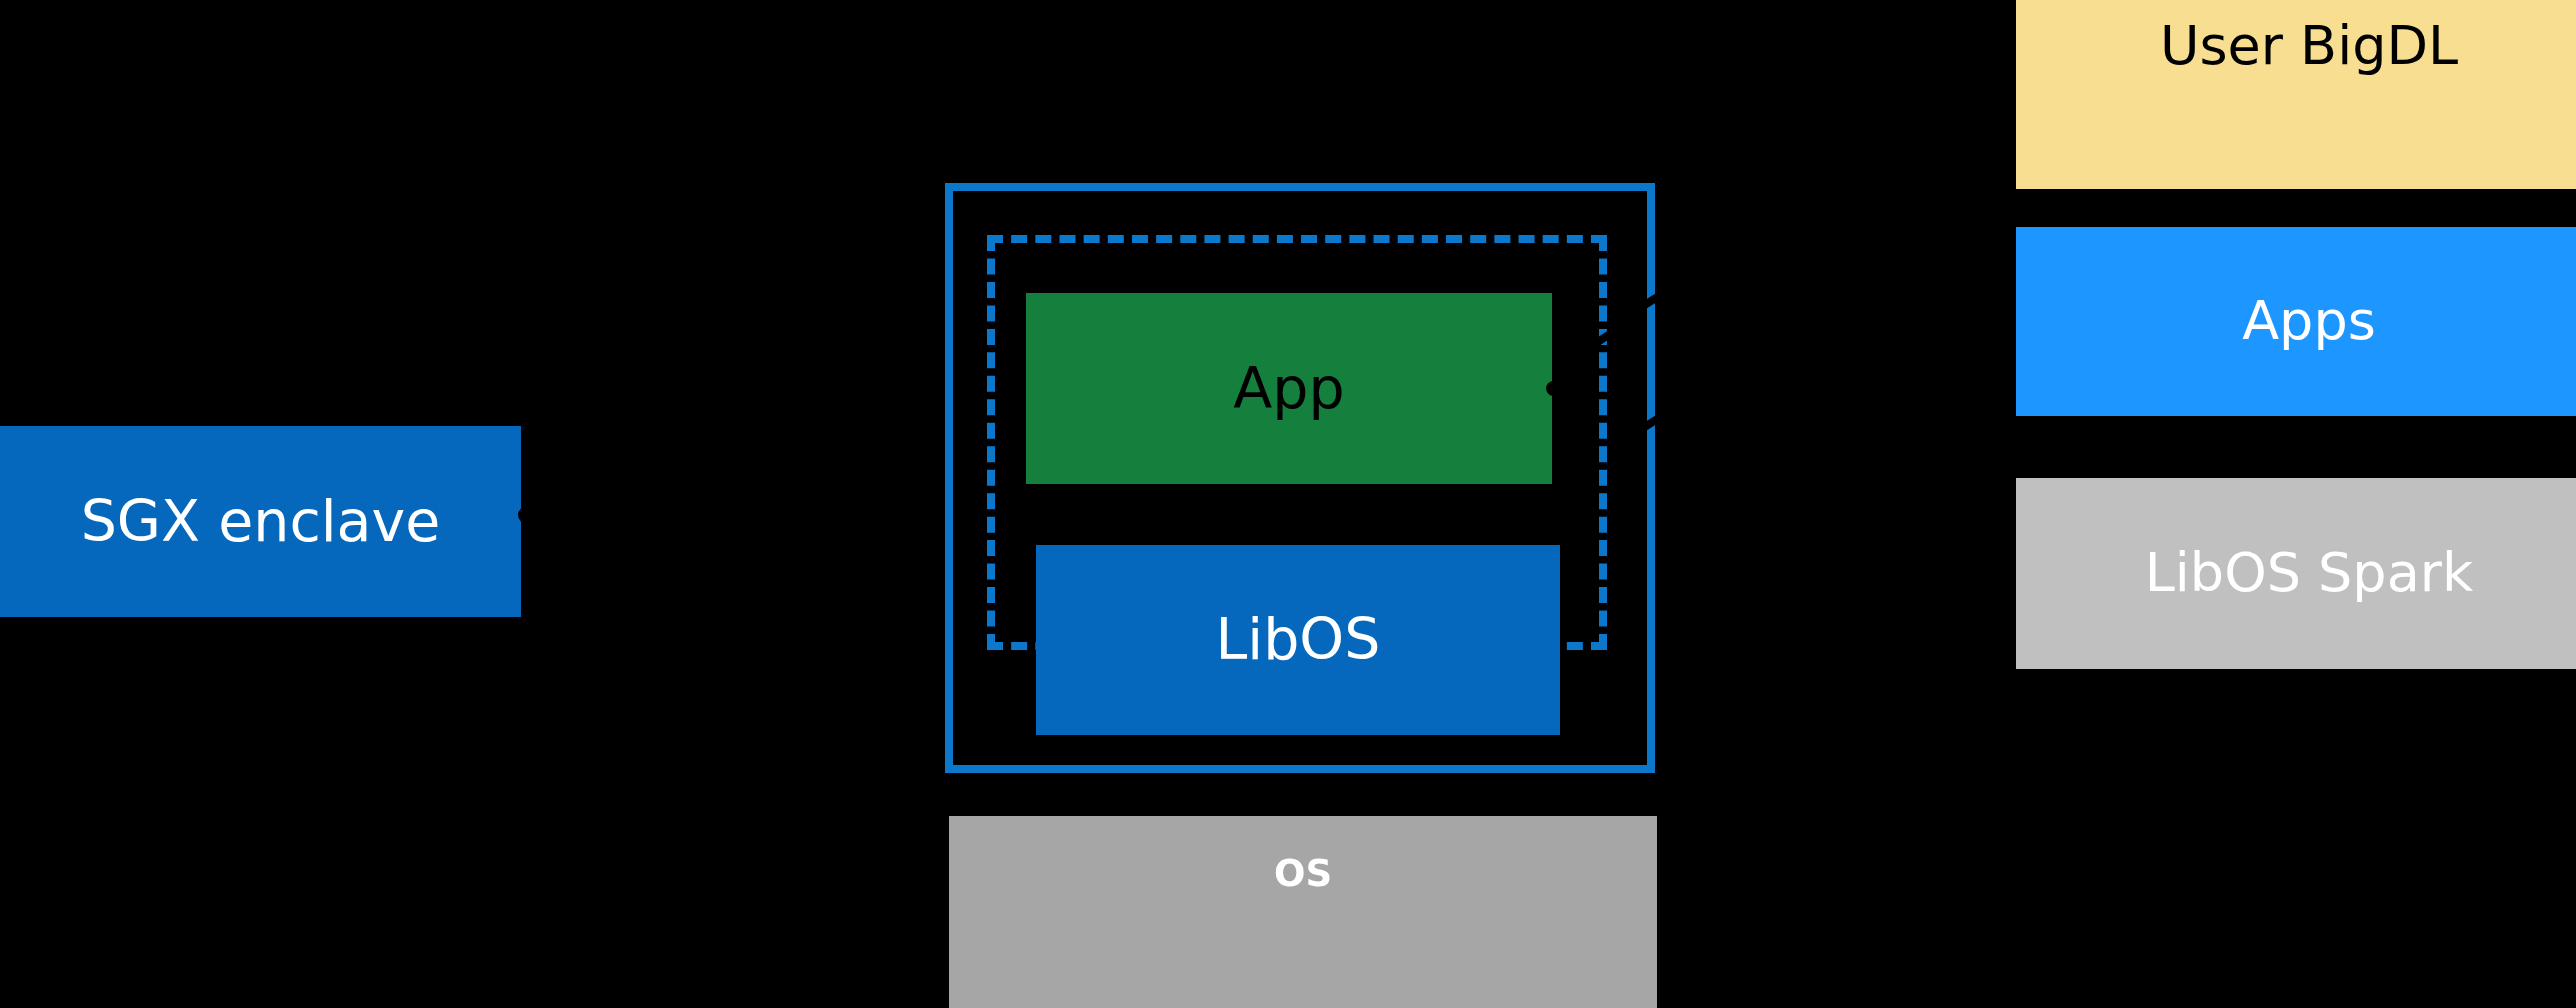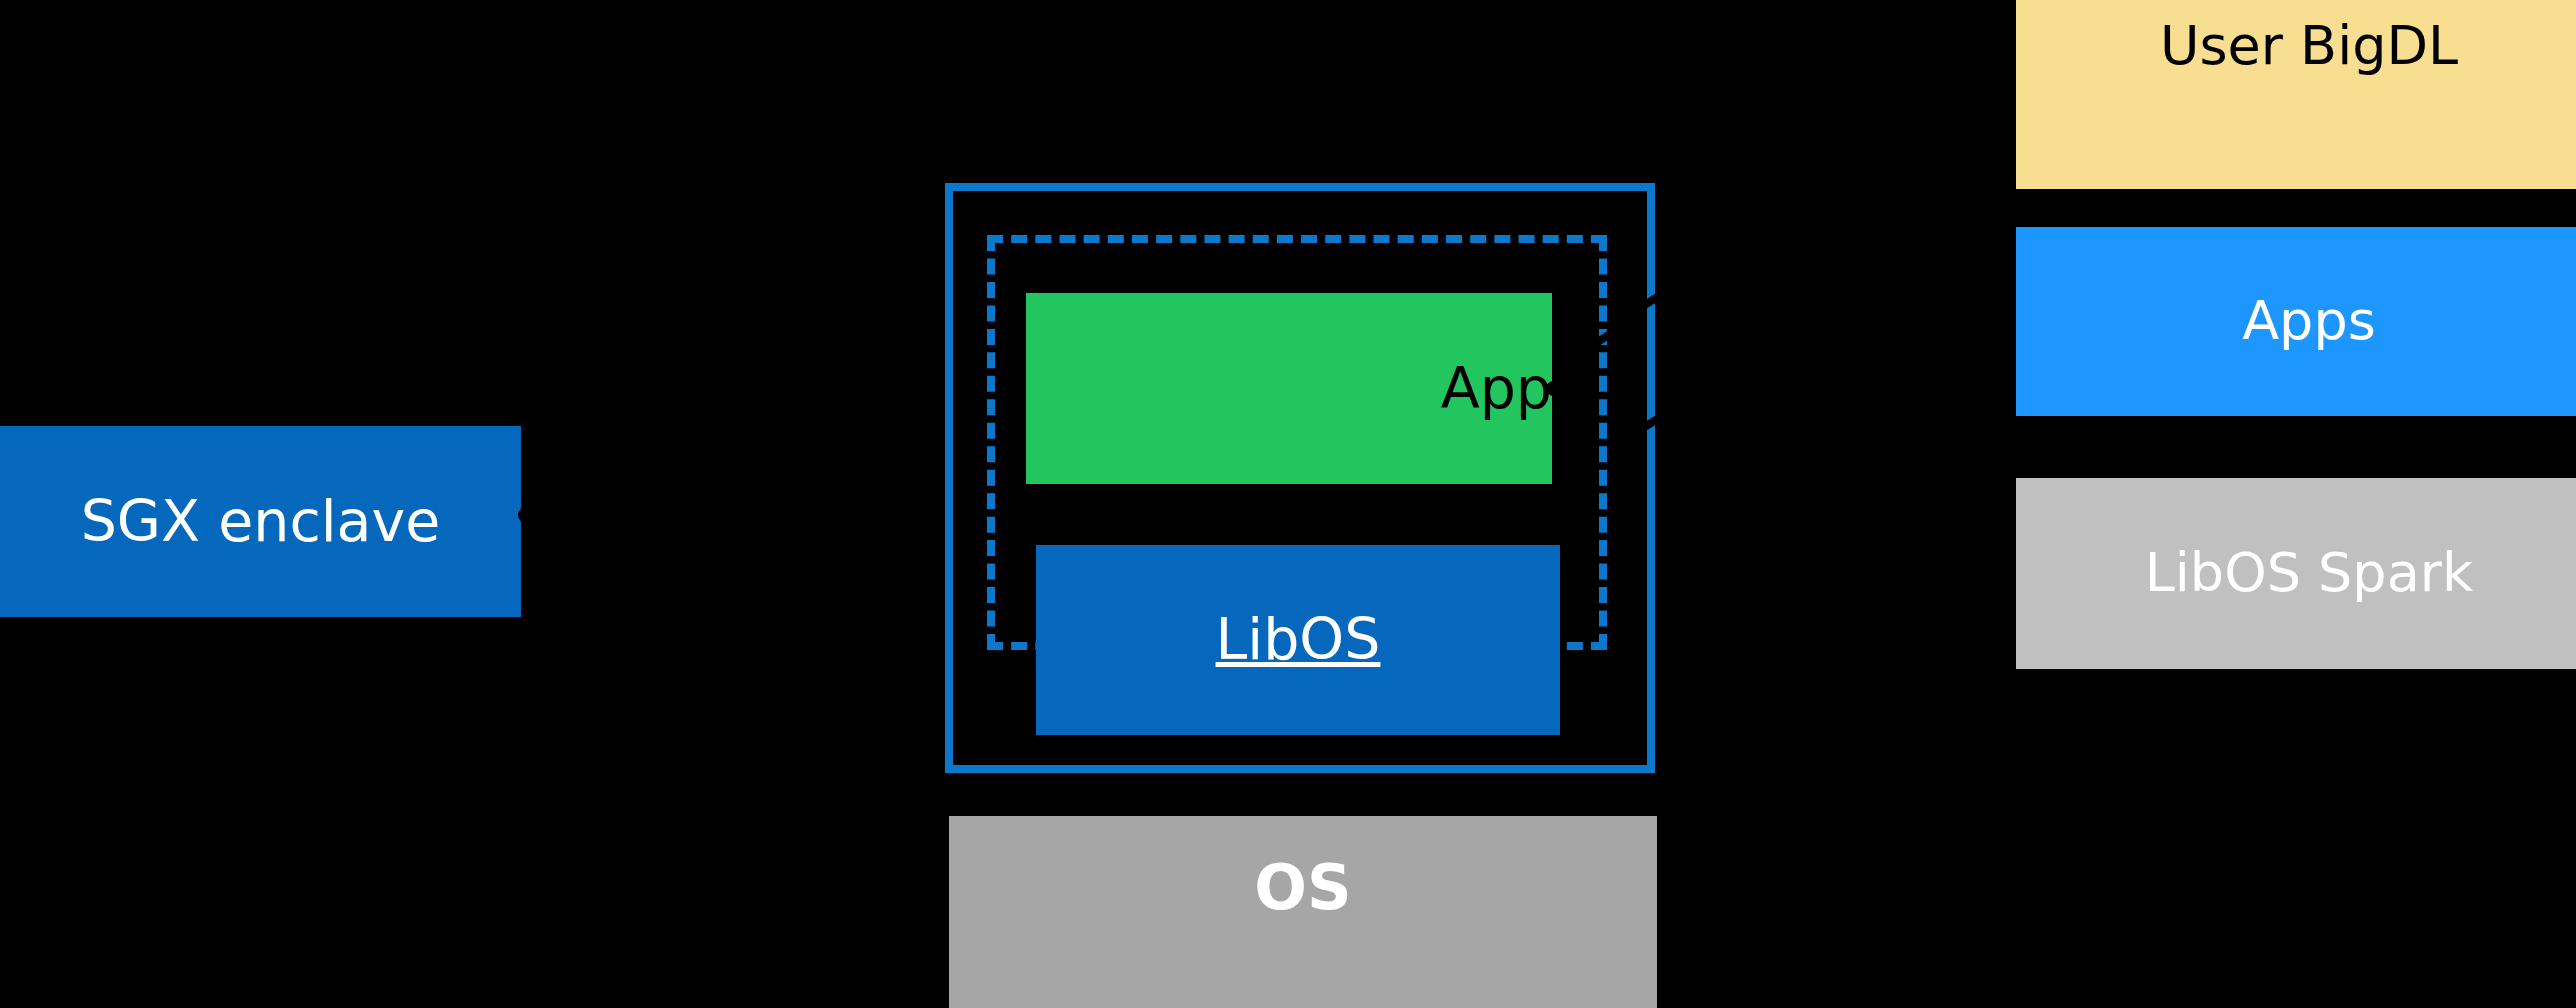--- a/index.html
+++ b/index.html
@@ -103,24 +103,23 @@
     transform: rotate(-34deg);
   }
   #break-mark-dashed-1 { left: 1590px; top: 335px; }
 
   
   #app-box {
     left: 1026px;
     top: 293px;
     width: 526px;
     height: 191px;
-    background: #22c55e;
+    background: #15803d;
     color: #000000;
     font-size: 57px;
-    justify-content: flex-end;
   }
   
   #app-arrow-dot {
     position: absolute;
     left: 1546px;
     top: 381px;
     width: 15px;
     height: 15px;
     background: #000000;
     border-radius: 50%;
@@ -128,32 +127,31 @@
 
   
   #libos-box {
     left: 1036px;
     top: 545px;
     width: 524px;
     height: 190px;
     background: #0668BC;
     color: #FFFFFF;
     font-size: 57px;
-    text-decoration: underline;
   }
 
   
   #os-box {
     left: 949px;
     top: 816px;
     width: 708px;
     height: 193px;
     background: #A6A6A6;
     color: #FFFFFF;
-    font-size: 62px;
+    font-size: 37px;
     font-weight: bold;
     align-items: flex-start;
     padding-top: 39px;
   }
 
   
   .stack-block {
     left: 2016px;
     width: 586px;
   }

